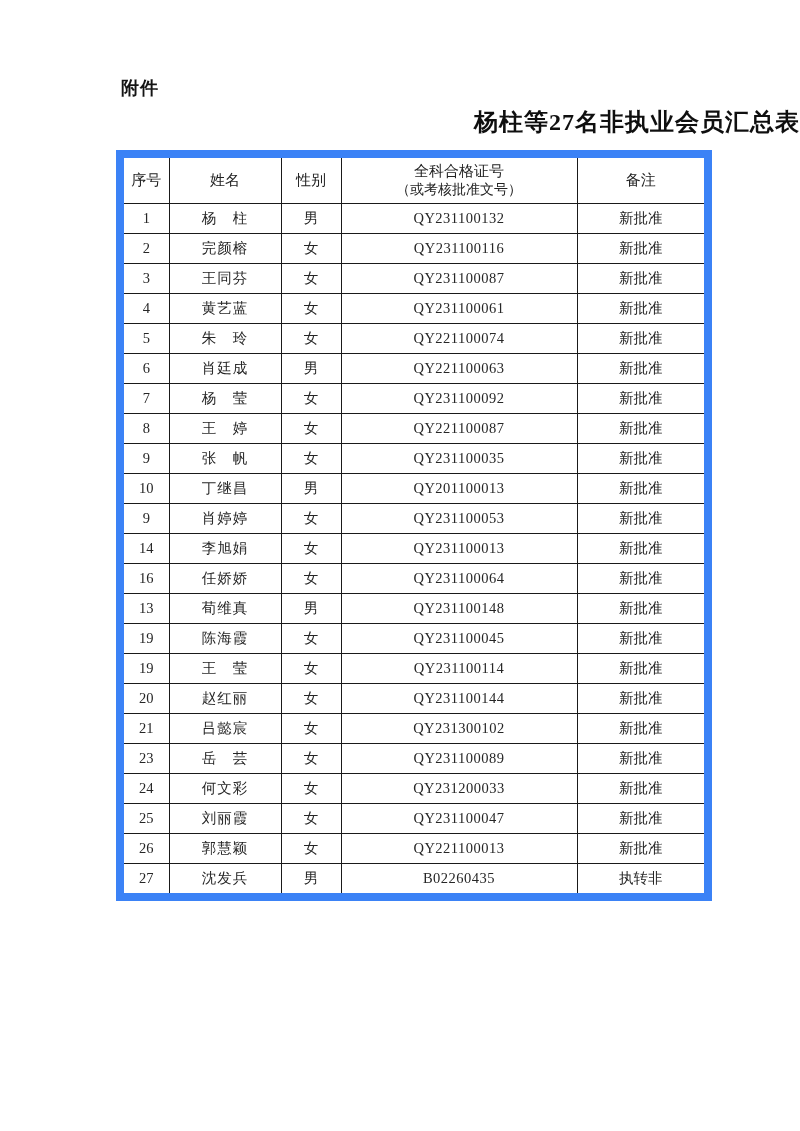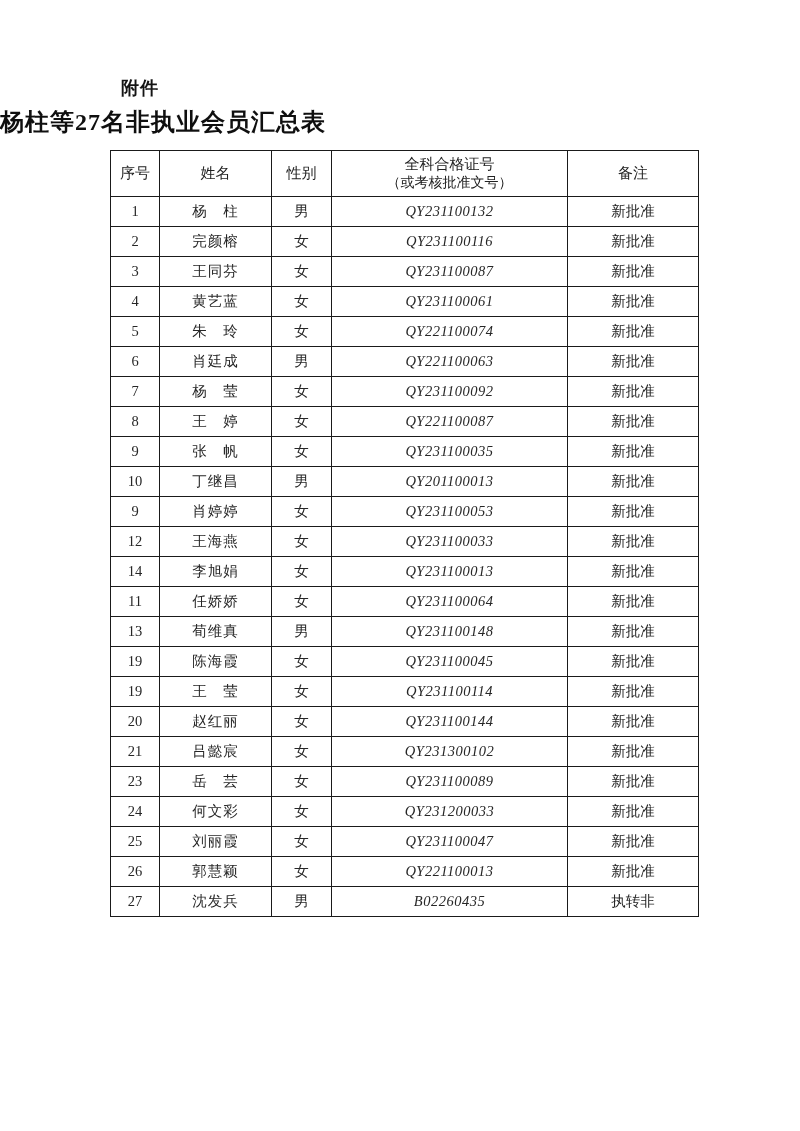--- a/index.html
+++ b/index.html
@@ -28,33 +28,33 @@
     font-size: 18px;
     font-weight: bold;
     letter-spacing: 1px;
     color: #141414;
   }
   .doc-title {
     position: absolute;
     left: 0;
     top: 106px;
     width: 800px;
-    text-align: left;
+    text-align: right;
     font-size: 24px;
     font-weight: bold;
     letter-spacing: 1px;
     color: #0f0f0f;
   }
   table.summary {
     position: absolute;
-    left: 110px;
+    left: 116px;
     top: 150px;
     border-collapse: collapse;
     table-layout: fixed;
-    border: 1px solid #3b82f6;
+    border: 8px solid #3b82f6;
     font-size: 14px;
     color: #262626;
   }
   table.summary th, table.summary td {
     border: 1px solid #1a1a1a;
     text-align: center;
     vertical-align: middle;
     padding: 0 2px;
     overflow: hidden;
     white-space: nowrap;
@@ -69,21 +69,21 @@
   table.summary td {
     height: 29px;
     font-size: 14.5px;
   }
   col.c-no   { width: 49px; }
   col.c-name { width: 112px; }
   col.c-sex  { width: 60px; }
   col.c-cert { width: 236px; }
   col.c-rem  { width: 131px; }
   .cert-head-line2 { font-size: 14px; }
-  td.cell-cert { letter-spacing: 0.5px; font-style: italic; }
+  td.cell-cert { letter-spacing: 0.5px; }
   td.cell-name { letter-spacing: 1px; }
 </style>
 </head>
 <body>
 
 <div class="page">
 
   <div class="attachment-label">附件</div>
 
   <div class="doc-title">杨柱等27名非执业会员汇总表</div>
@@ -180,35 +180,28 @@
     <td class="cell-rem">新批准</td>
   </tr>
         <tr>
     <td class="cell-no">9</td>
     <td class="cell-name">肖婷婷</td>
     <td class="cell-sex">女</td>
     <td class="cell-cert">QY231100053</td>
     <td class="cell-rem">新批准</td>
   </tr>
         <tr>
-    <td class="cell-no">12</td>
-    <td class="cell-name">王海燕</td>
-    <td class="cell-sex">女</td>
-    <td class="cell-cert">QY231100033</td>
-    <td class="cell-rem">新批准</td>
-  </tr>
-        <tr>
     <td class="cell-no">14</td>
     <td class="cell-name">李旭娟</td>
     <td class="cell-sex">女</td>
     <td class="cell-cert">QY231100013</td>
     <td class="cell-rem">新批准</td>
   </tr>
         <tr>
-    <td class="cell-no">11</td>
+    <td class="cell-no">16</td>
     <td class="cell-name">任娇娇</td>
     <td class="cell-sex">女</td>
     <td class="cell-cert">QY231100064</td>
     <td class="cell-rem">新批准</td>
   </tr>
         <tr>
     <td class="cell-no">13</td>
     <td class="cell-name">荀维真</td>
     <td class="cell-sex">男</td>
     <td class="cell-cert">QY231100148</td>

